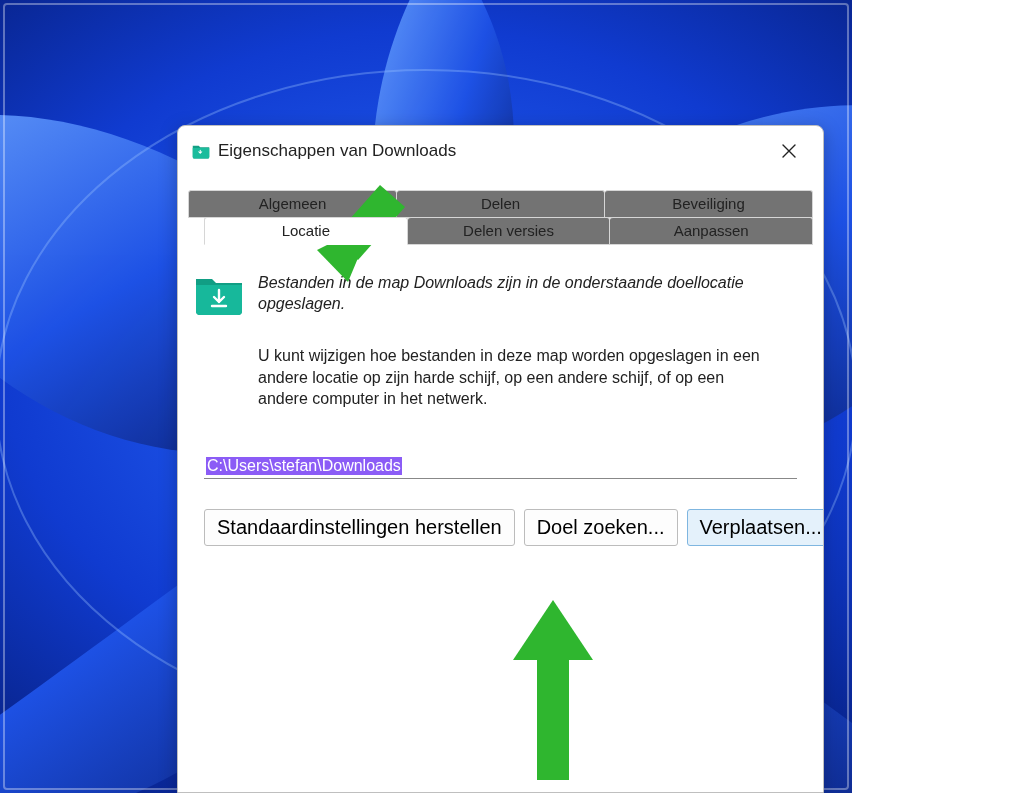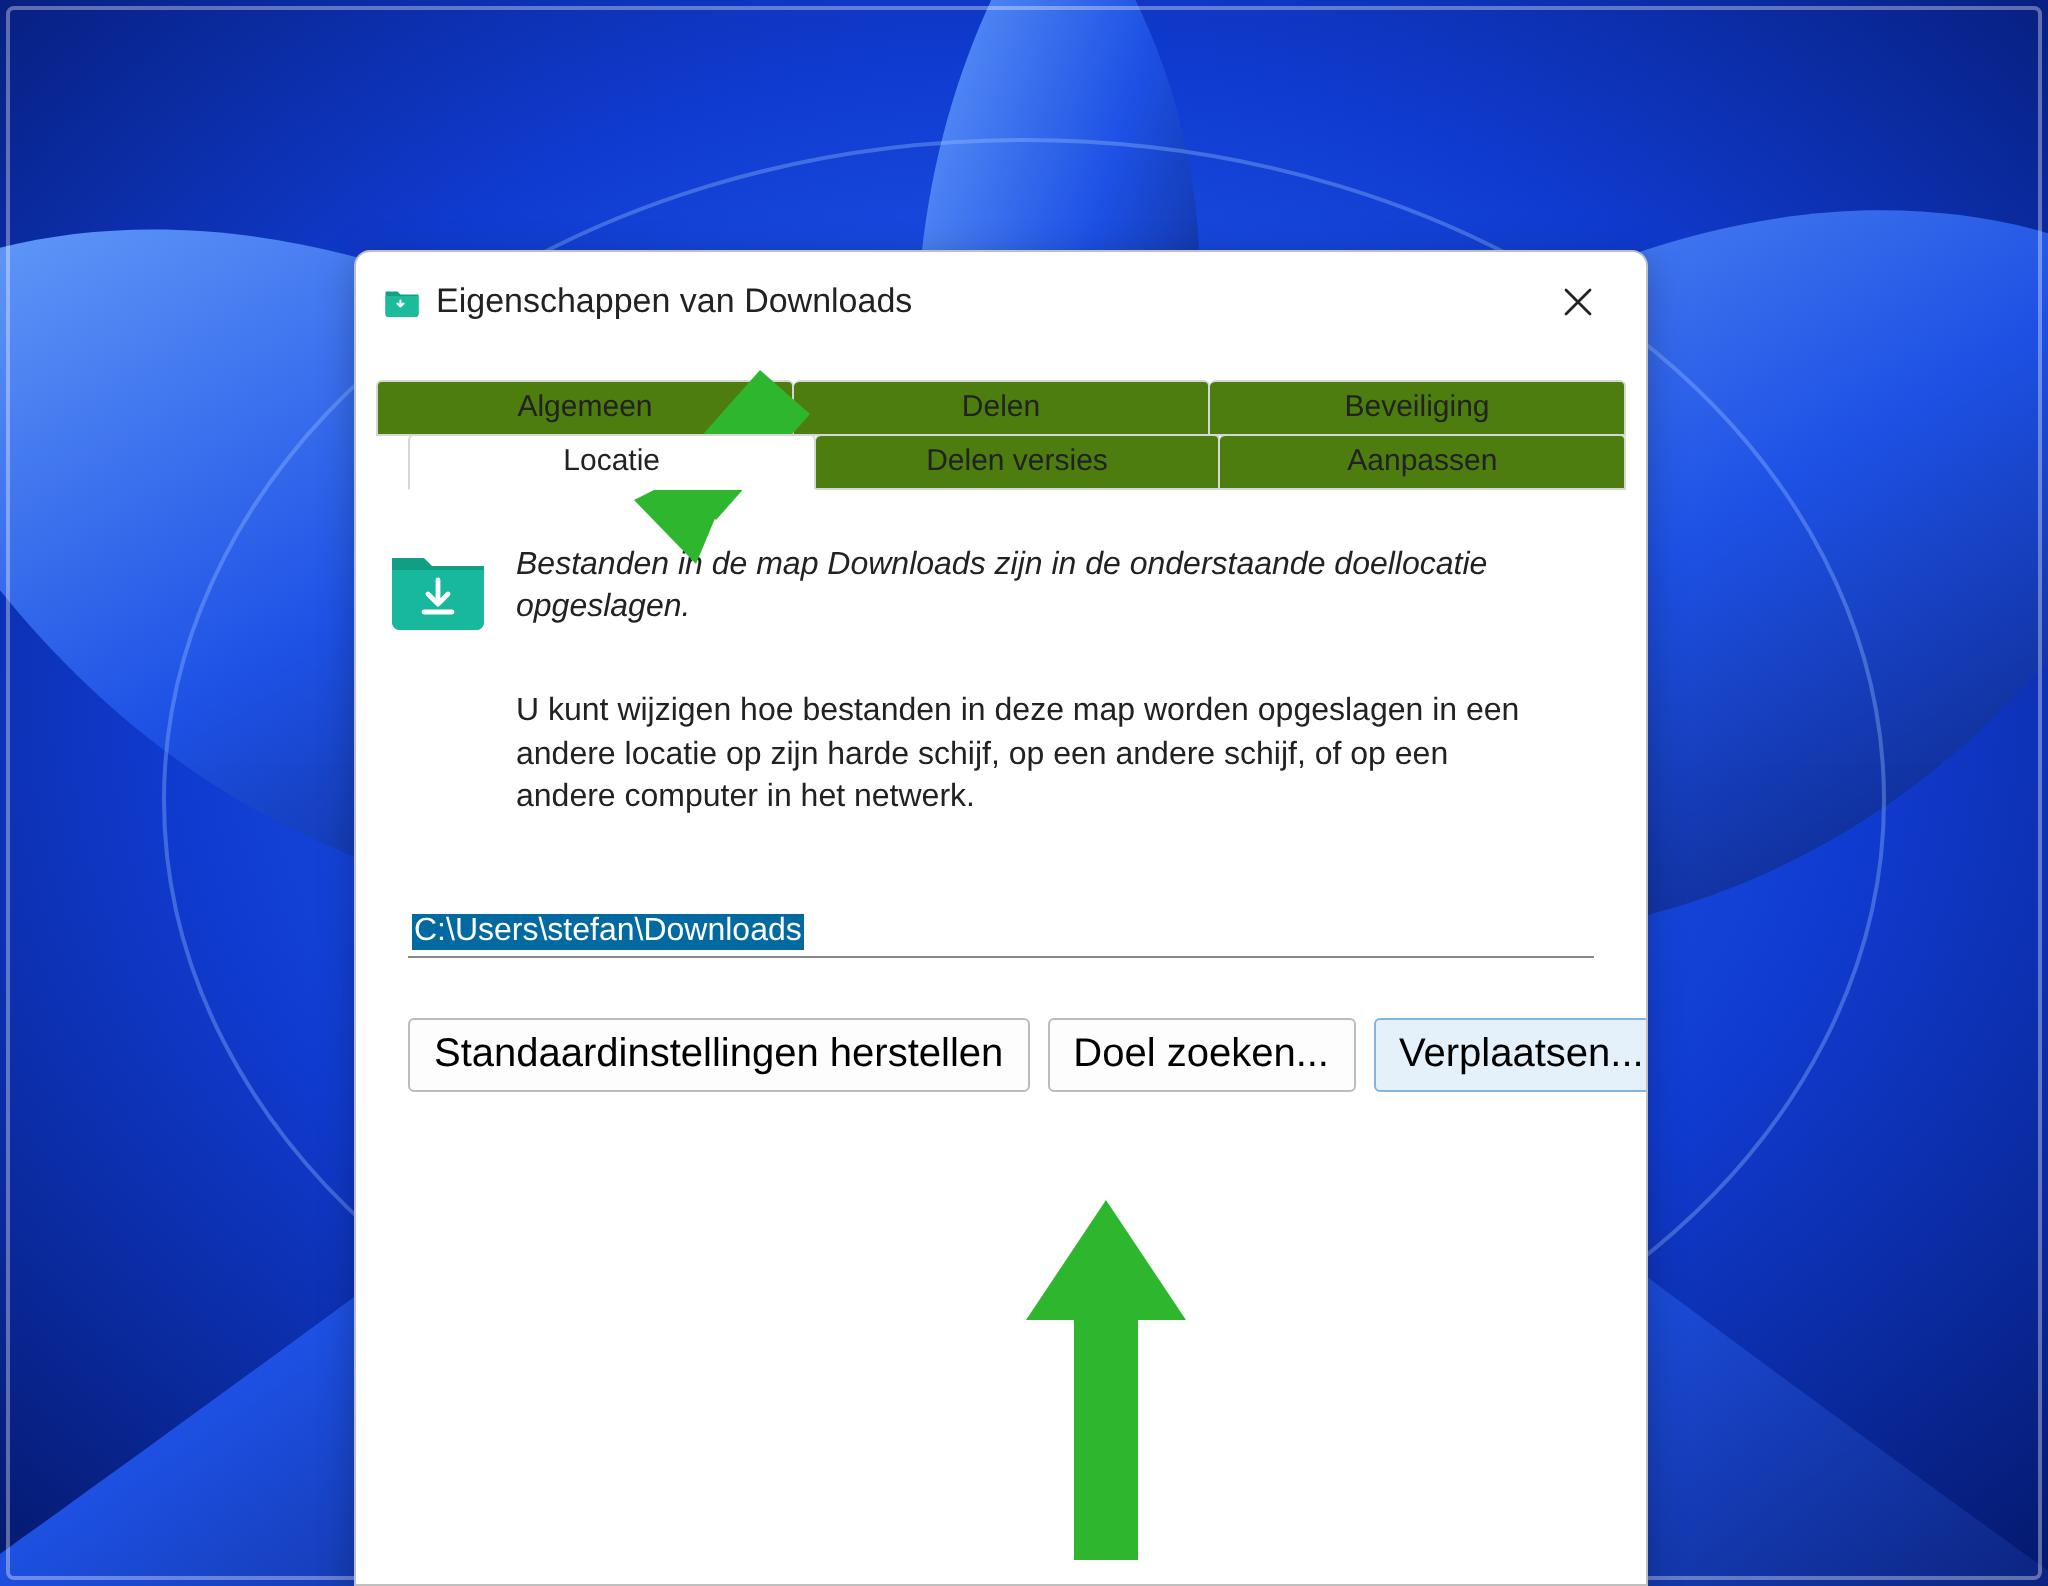--- a/index.html
+++ b/index.html
@@ -6,21 +6,21 @@
   html, body {
     margin: 0; padding: 0;
     width: 1024px; height: 793px;
     overflow: hidden;
     font-family: "Segoe UI", Tahoma, sans-serif;
     font-size: 15px;
     color: #222;
   }
   .screen {
     position: relative;
-    width: 1024px; height: 793px;
+    width: 852px; height: 793px;
     background: #0a2a9a;
   }
   .screen svg.bg {
     position: absolute; inset: 0;
     width: 100%; height: 100%;
   }
   .frame-border {
     position: absolute;
     left: 3px; top: 3px; right: 3px; bottom: 3px;
     border: 2px solid rgba(255,255,255,0.35);
@@ -63,21 +63,21 @@
   }
   .tab-row {
     display: flex;
     width: 100%;
   }
   .tab {
     flex: 1 1 0;
     text-align: center;
     padding: 4px 2px 5px 2px;
     font-size: 15px;
-    background: #4d7c0f;
+    background: #737373;
     border: 1px solid #d6d6d6;
     border-bottom: 1px solid #d6d6d6;
     color: #222;
     cursor: default;
     position: relative;
   }
   .tab-row.row1 .tab { border-top-left-radius: 3px; border-top-right-radius: 3px; }
   .tab-row.row2 .tab { border-top-left-radius: 3px; border-top-right-radius: 3px; }
   .tab.active {
     background: #ffffff;
@@ -119,21 +119,21 @@
     border: none;
     border-bottom: 1px solid #888;
     padding: 3px 2px;
     font-size: 16px;
     font-family: inherit;
     outline: none;
     background: #fff;
   }
   .path-highlight {
     display: inline-block;
-    background: #0369a1;
+    background: #8b5cf6;
     color: #fff;
     padding: 0 1px;
   }
   .btn-row {
     display: flex;
     gap: 9px;
     margin: 30px 10px 0 10px;
   }
   .btn {
     border: 1px solid #bcbcbc;

